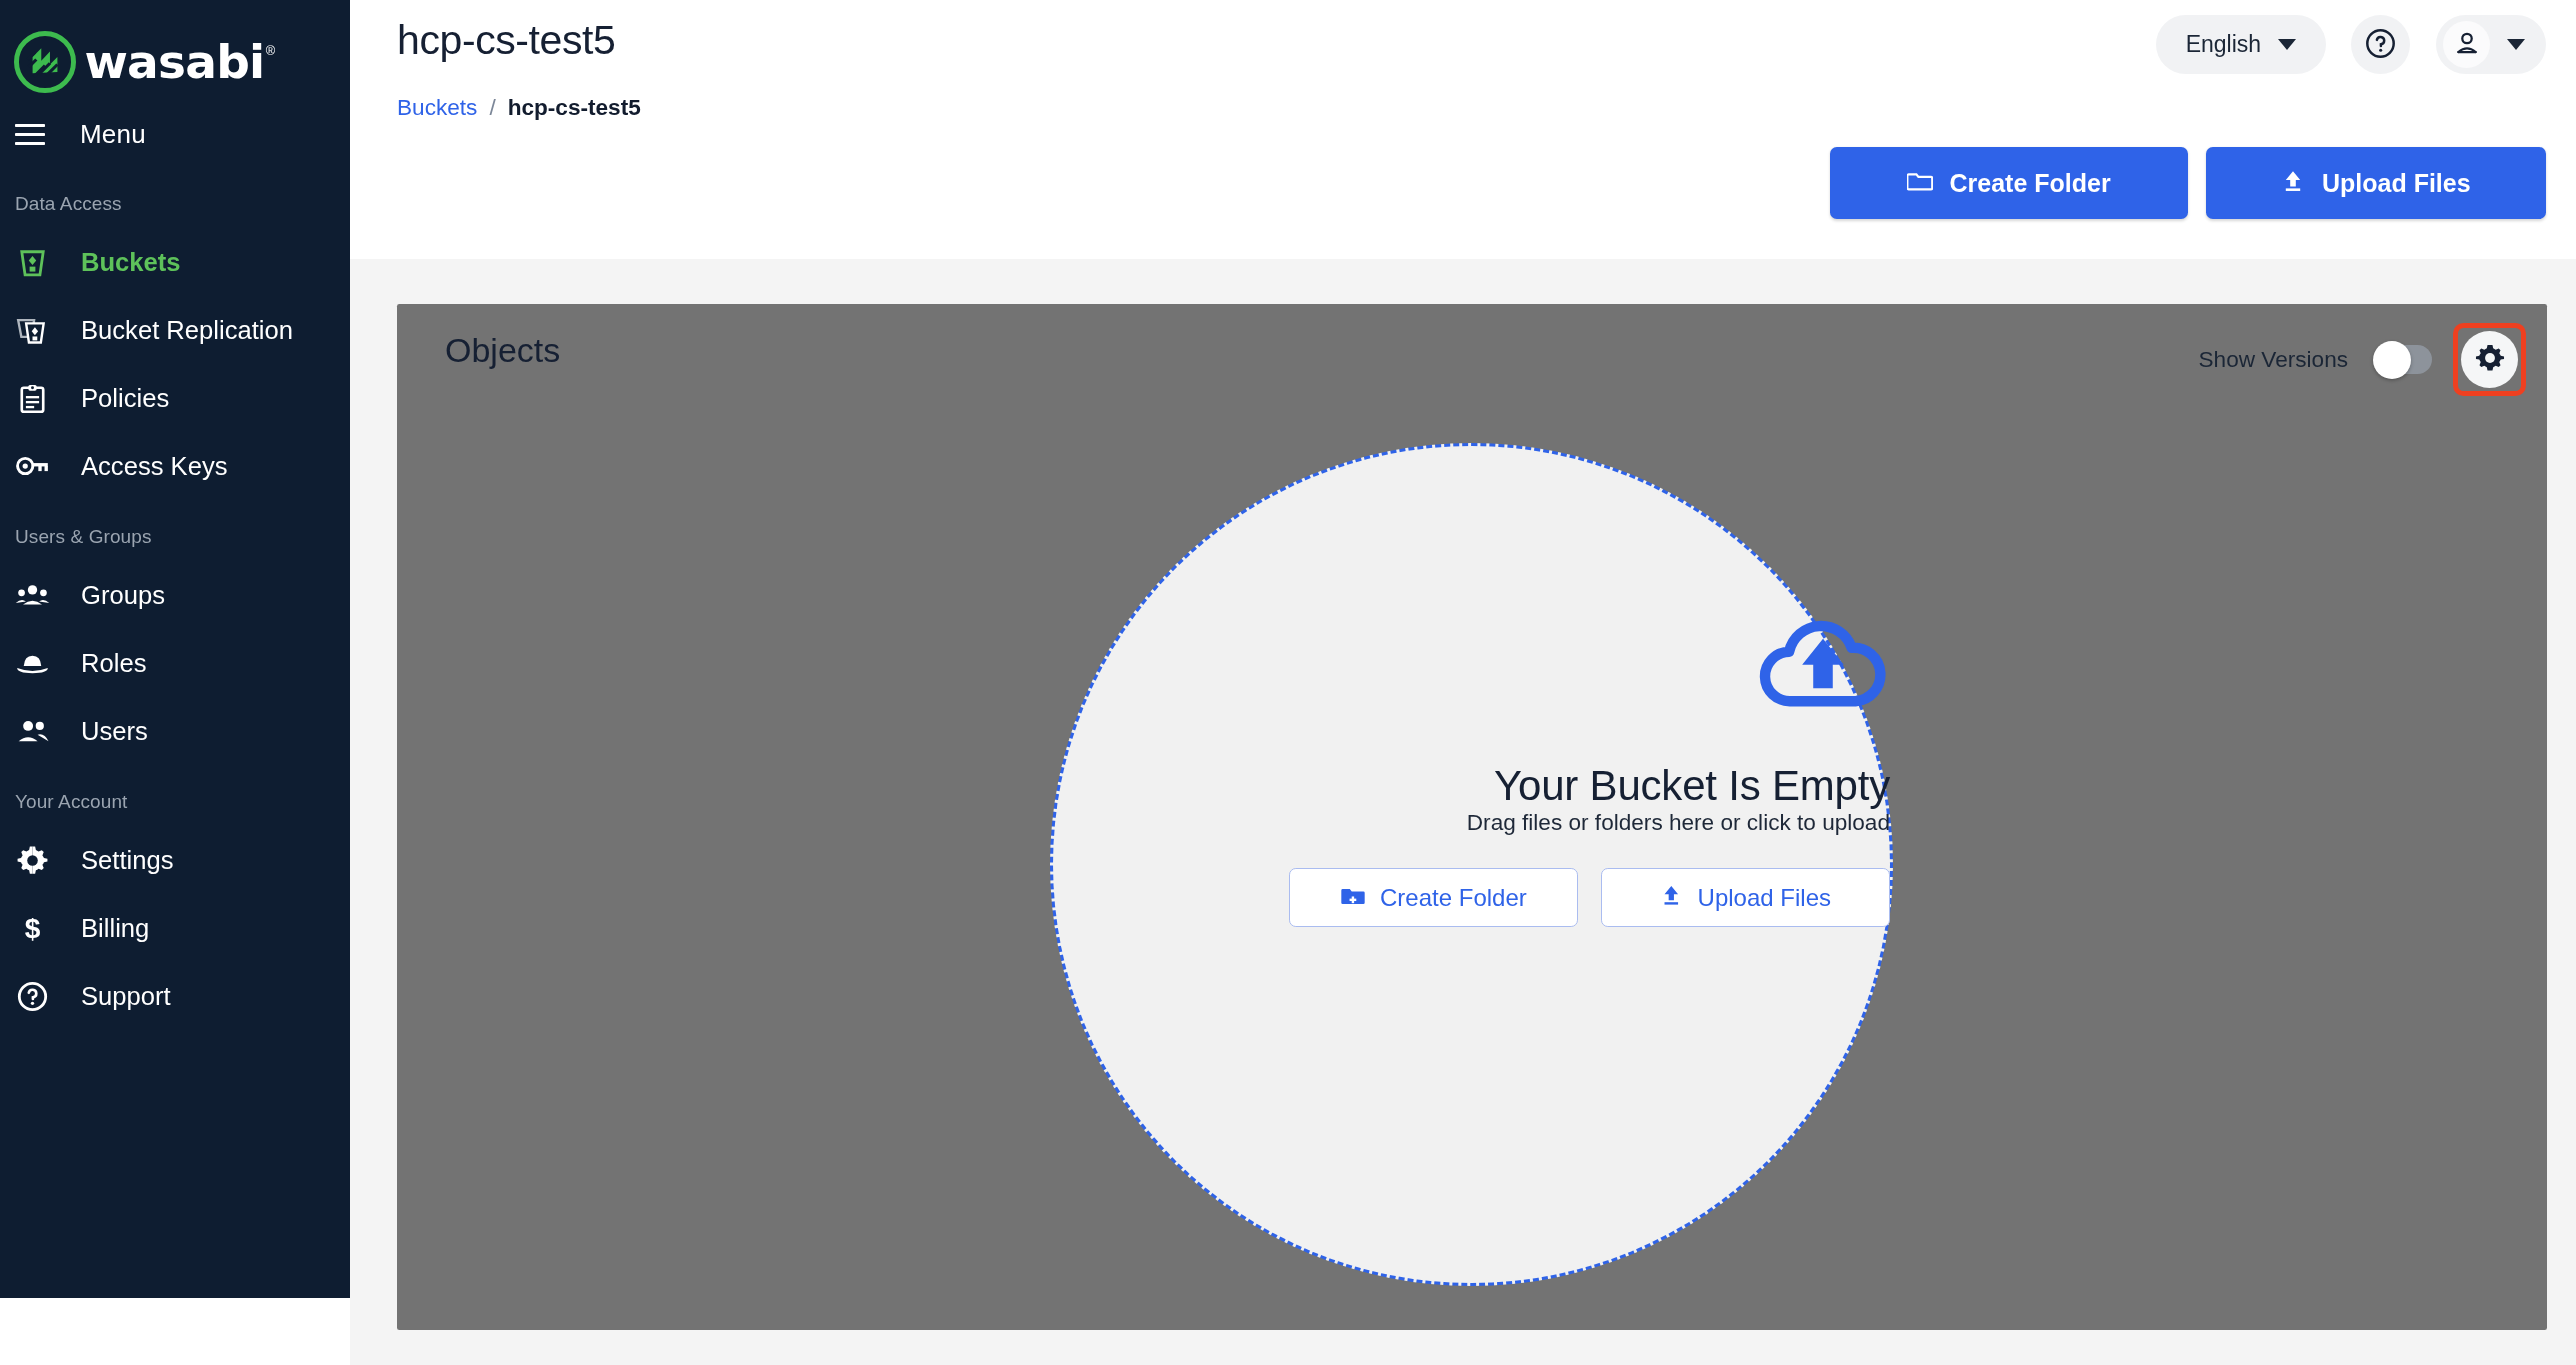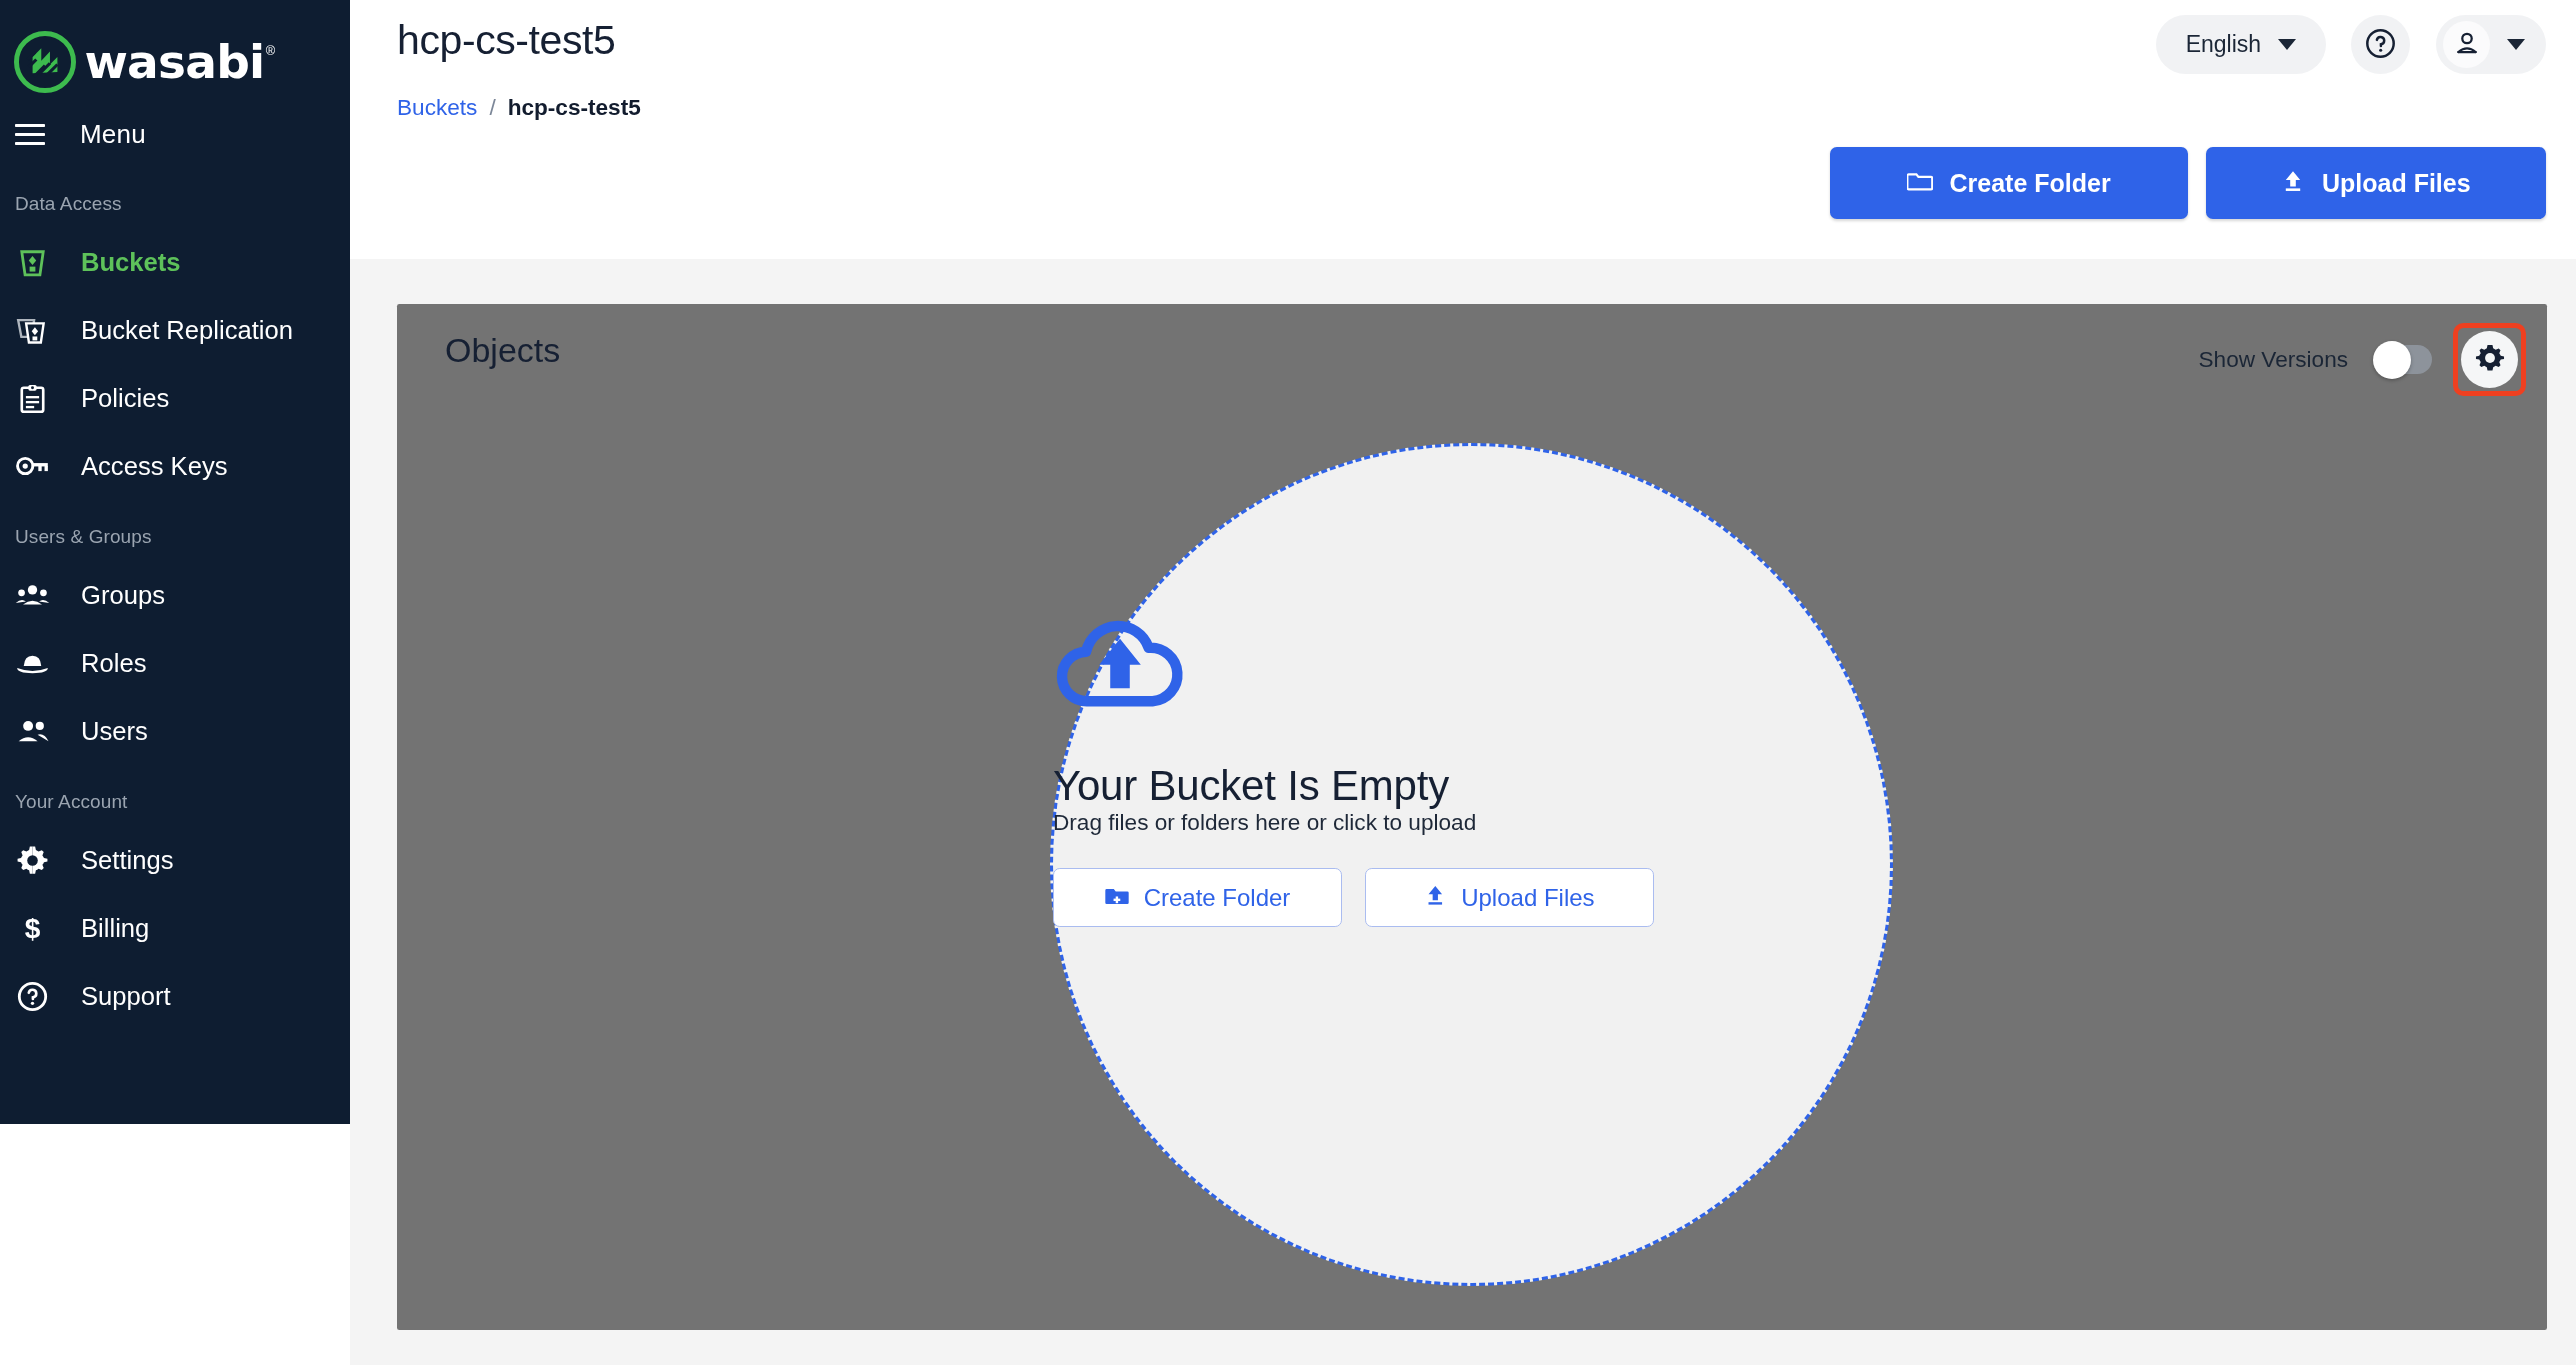--- a/index.html
+++ b/index.html
@@ -6,21 +6,21 @@
   html, body {
     width: 2576px; height: 1366px;
     font-family: "Liberation Sans", sans-serif;
     background: #ffffff;
     overflow: hidden;
   }
   #app { position: relative; width: 2576px; height: 1366px; display: flex; }
 
   
   .sidebar {
-    width: 350px; height: 1124px;
+    width: 350px; height: 1298px;
     background: #0e1d31;
     flex: 0 0 350px;
     position: relative;
     overflow: hidden;
   }
   .logo-wrap {
     display: flex; align-items: center;
     padding: 21px 0 0 13.5px;
     height: 102px;
   }
@@ -230,21 +230,21 @@
   }
 
   .dropzone {
     position: absolute;
     left: 653px; top: 139px;
     width: 843px; height: 843px;
     border-radius: 50%;
     border: 3.8px dashed #2f63e8;
     background: #f1f1f1;
     display: flex; flex-direction: column;
-    align-items: flex-start; justify-content: flex-start;
+    align-items: flex-end; justify-content: flex-start;
     padding-top: 164px;
   }
   .cloud-icon { width: 134px; height: 99px; }
   .empty-title {
     margin-top: 53px;
     font-size: 42px;
     color: #162033;
     font-weight: 400;
     letter-spacing: -0.2px;
   }

